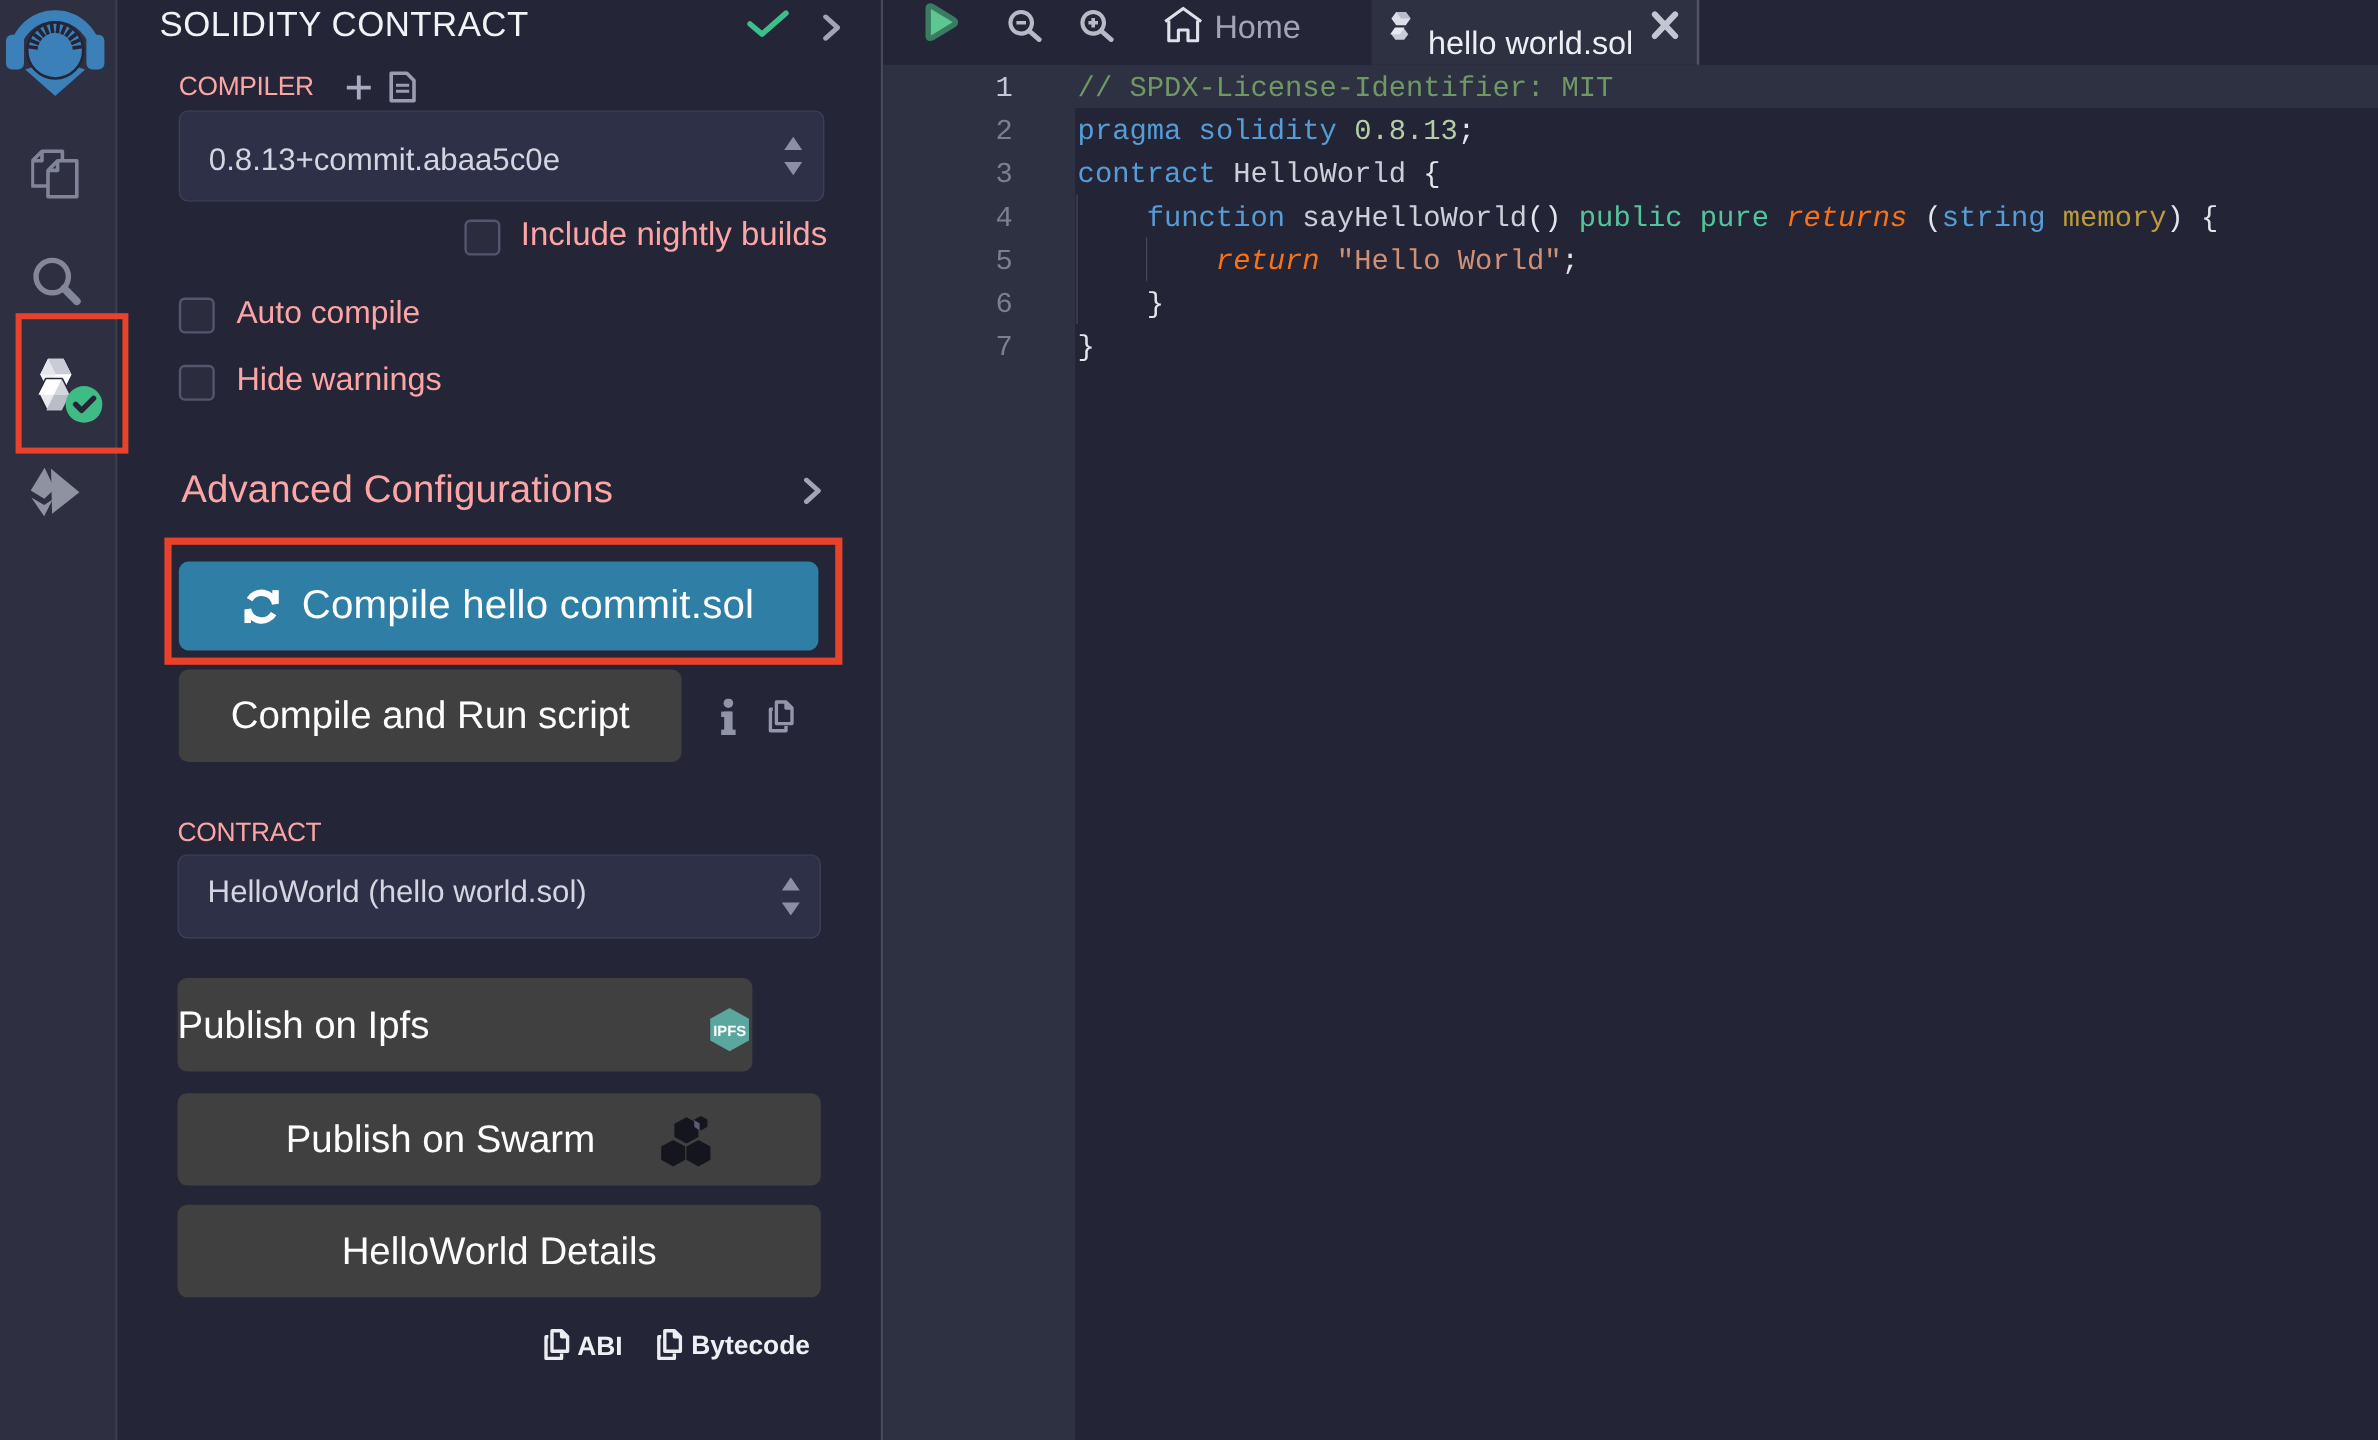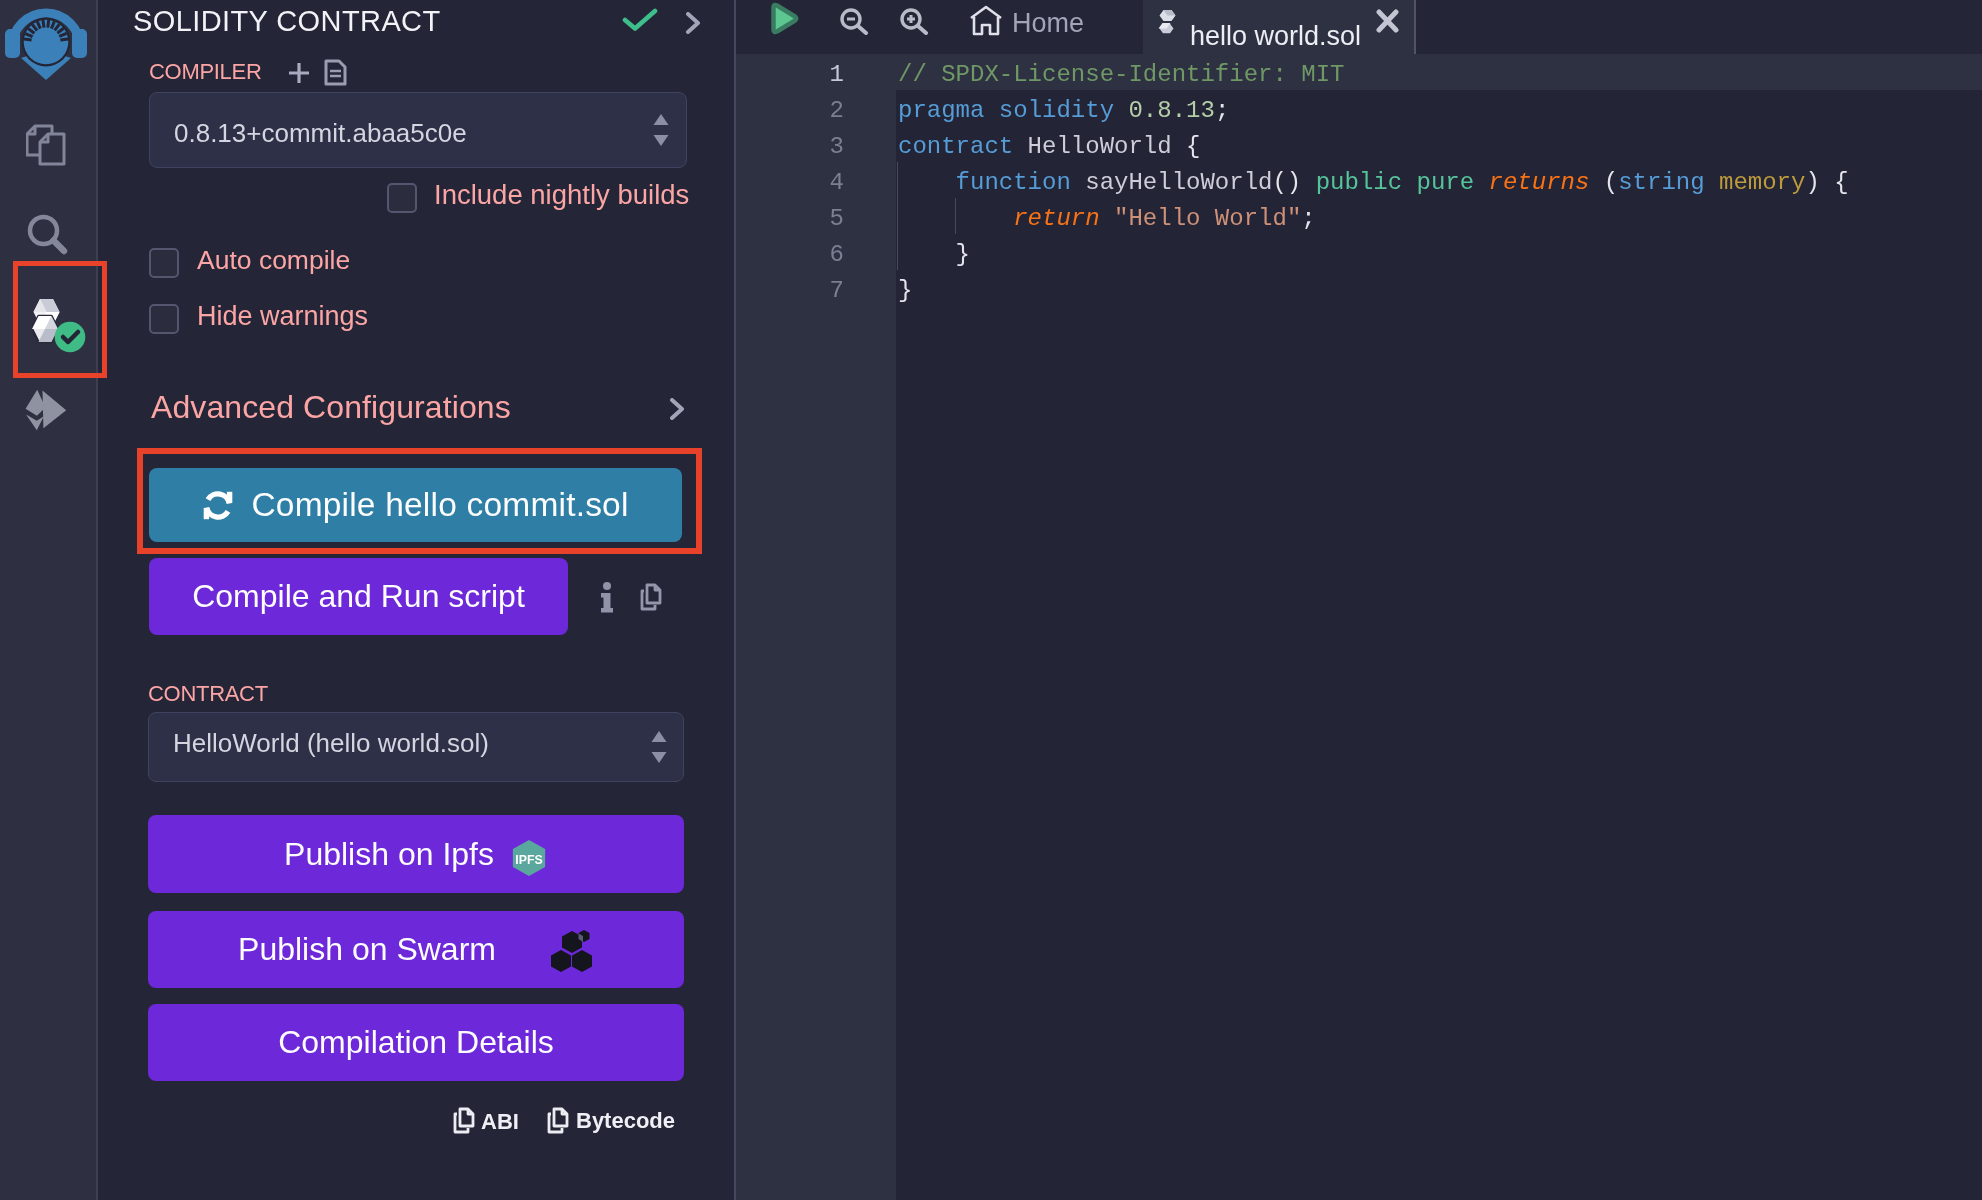--- a/index.html
+++ b/index.html
@@ -14,21 +14,21 @@
   #gutterbg{ left:736px; top:0; width:160px; height:1200px; background:#2e3142; }
 
   
   .ptitle { left:133px; top:5px; font-size:29px; color:#f2f3f7; letter-spacing:0.4px; }
   .lbl { color:#fca5a5; }
   .dd { background:#2e3047; border:1px solid #404360; border-radius:8px; }
   .ddtext { color:#d4d5e0; font-size:26px; }
   .cb { width:30px; height:30px; border:2px solid #53566e; border-radius:5px; background:#2b2d3f; }
   .btn { border-radius:8px; color:#fdfdfe; font-size:32px; display:flex; align-items:center; justify-content:center; }
   .btnblue { background:#2f7ea6; }
-  .btngrey { background:#6d28d9; }
+  .btngrey { background:#404040; }
   .redbox { border:6px solid #e8432a; }
 
   
   #tabbar { left:736px; top:0; width:1246px; height:54px; background:#242536; }
   #activetab { left:1143px; top:0; width:273px; height:54px; background:#2e3142; border-right:2px solid #515467; }
   #linehl { left:736px; top:54px; width:1246px; height:36px; background:#2e3142; }
   .code { font-family:"Liberation Mono",monospace; font-size:24px; line-height:36px; white-space:pre; }
   .lnum { color:#7b7f92; }
   .c-com{ color:#6f9865; } .c-kw{ color:#569cd6; } .c-num{ color:#b5cea8; }
   .c-id{ color:#cdced9; } .c-pl{ color:#e3e4ec; } .c-grn{ color:#55c49a; }
@@ -178,42 +178,42 @@
 </svg>
 
 <div class="abs lbl" style="left:148px;top:681px;font-size:22px;letter-spacing:-0.3px;">CONTRACT</div>
 <div class="abs dd" style="left:148px;top:712px;width:536px;height:70px;"></div>
 <div class="abs ddtext" style="left:173px;top:728px;">HelloWorld (hello world.sol)</div>
 <svg class="abs" style="left:651px;top:731px" width="16" height="32" viewBox="0 0 16 32">
   <polygon points="8,0 15.5,11 0.5,11" fill="#8b8ea4"></polygon>
   <polygon points="8,32 15.5,21 0.5,21" fill="#8b8ea4"></polygon>
 </svg>
 
-<div class="abs btn btngrey" style="left:148px;top:815px;width:536px;height:78px;">
+<div class="abs btn btngrey" style="left:148px;top:815px;width:479px;height:78px;justify-content:space-between;">
   <span>Publish on Ipfs</span>
   <svg style="margin-left:16px;margin-top:8px" width="38" height="38" viewBox="0 0 40 40">
     <polygon points="20,1 37,10.5 37,29.5 20,39 3,29.5 3,10.5" fill="#5aa79d"></polygon>
     <text x="20" y="26" font-size="13" font-weight="bold" fill="#ffffff" text-anchor="middle" font-family="Liberation Sans">IPFS</text>
   </svg>
 </div>
 
 <div class="abs btn btngrey" style="left:148px;top:911px;width:536px;height:77px;gap:40px;">
   <span>Publish on Swarm</span>
   <svg style="margin-left:14px;margin-top:4px" width="44" height="44" viewBox="0 0 44 44">
   <g fill="#15151d">
     <polygon points="22,1 32,6.5 32,17.5 22,23 12,17.5 12,6.5"></polygon>
     <polygon points="34,0 39.5,3 39.5,9 34,12 28.5,9 28.5,3"></polygon>
     <polygon points="11,20 21,25.5 21,36.5 11,42 1,36.5 1,25.5"></polygon>
     <polygon points="32,20 42,25.5 42,36.5 32,42 22,36.5 22,25.5"></polygon>
   </g>
   <polygon points="28.5,3.5 33,6 33,12 28.5,9" fill="#595c76"></polygon>
 </svg>
 </div>
 
-<div class="abs btn btngrey" style="left:148px;top:1004px;width:536px;height:77px;">Compilation Details</div>
+<div class="abs btn btngrey" style="left:148px;top:1004px;width:536px;height:77px;">HelloWorld Details</div>
 
 <svg class="abs" style="left:453px;top:1107px" width="22" height="27" viewBox="0 0 22 27">
   <g fill="none" stroke="#ecedf3" stroke-width="2.8" stroke-linejoin="round">
     <path d="M7,2 L15,2 L20,7 L20,19 L7,19 Z"></path>
     <path d="M15,2 L15,7 L20,7"></path>
     <path d="M4,7 L2,7 L2,25 L15,25 L15,21"></path>
   </g>
 </svg>
 <div class="abs" style="left:481px;top:1109px;font-size:22px;font-weight:bold;color:#eff0f5;">ABI</div>
 <svg class="abs" style="left:547px;top:1107px" width="22" height="27" viewBox="0 0 22 27">

